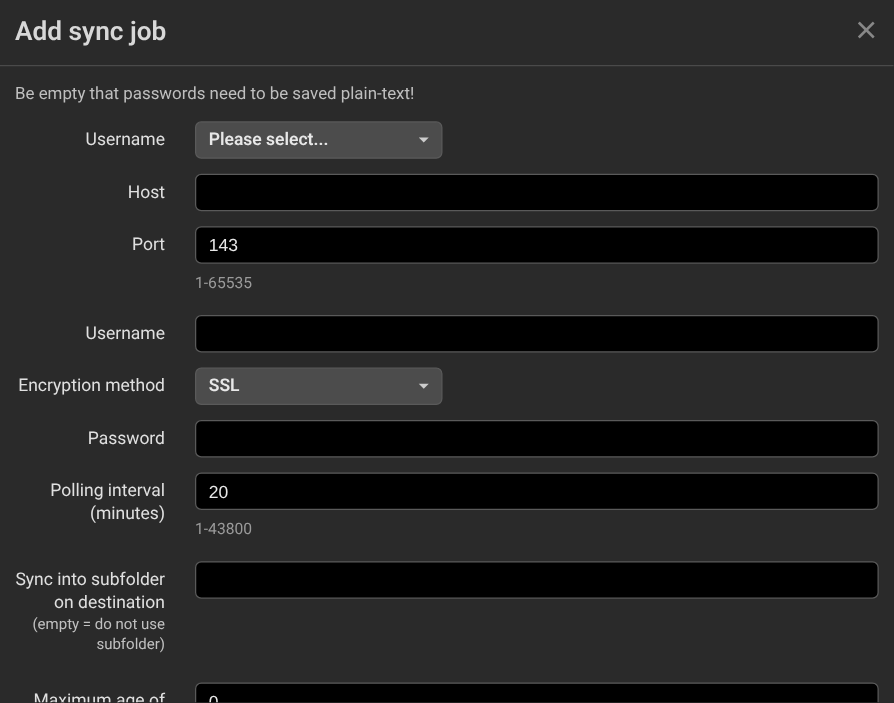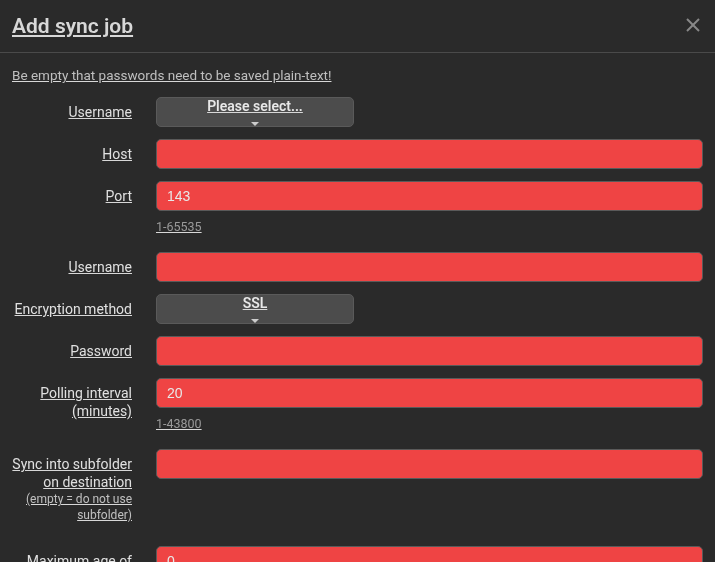--- a/index.html
+++ b/index.html
@@ -11,21 +11,20 @@
     font-family: -apple-system, BlinkMacSystemFont, "Segoe UI", Roboto, Helvetica, Arial, sans-serif;
     color: #d8d8d8;
     overflow: hidden;
     font-size: 14px;
   }
   .modal {
     width: 715px;
     height: 562px;
     display: flex;
     flex-direction: column;
-    text-decoration: underline;
   }
   .header {
     display: flex;
     align-items: center;
     padding: 14px 12px 14px 12px;
     border-bottom: 1px solid #4a4a4a;
   }
   .header-title {
     flex: 1;
     font-size: 21px;
@@ -80,41 +79,40 @@
   .help-text {
     font-size: 12.5px;
     color: #9a9a9a;
     margin-top: 8px;
     margin-bottom: 10px;
   }
   input.text-input {
     width: 100%;
     box-sizing: border-box;
     height: 30px;
-    background: #ef4444;
+    background: #000000;
     border: 1px solid #5a5a5a;
     border-radius: 5px;
     color: #e8e8e8;
     padding: 4px 10px;
     font-size: 14px;
     outline: none;
   }
   .select {
     width: 198px;
     height: 30px;
     background: #4c4c4c;
     border: 1px solid #5a5a5a;
     border-radius: 5px;
     display: flex;
     align-items: center;
     padding: 0 10px;
     box-sizing: border-box;
     cursor: pointer;
     position: relative;
-    flex-direction: column;
   }
   .select-text {
     flex: 1;
     font-size: 14px;
     color: #e8e8e8;
     font-weight: 600;
   }
   .caret {
     width: 0; height: 0;
     border-left: 4px solid transparent;

